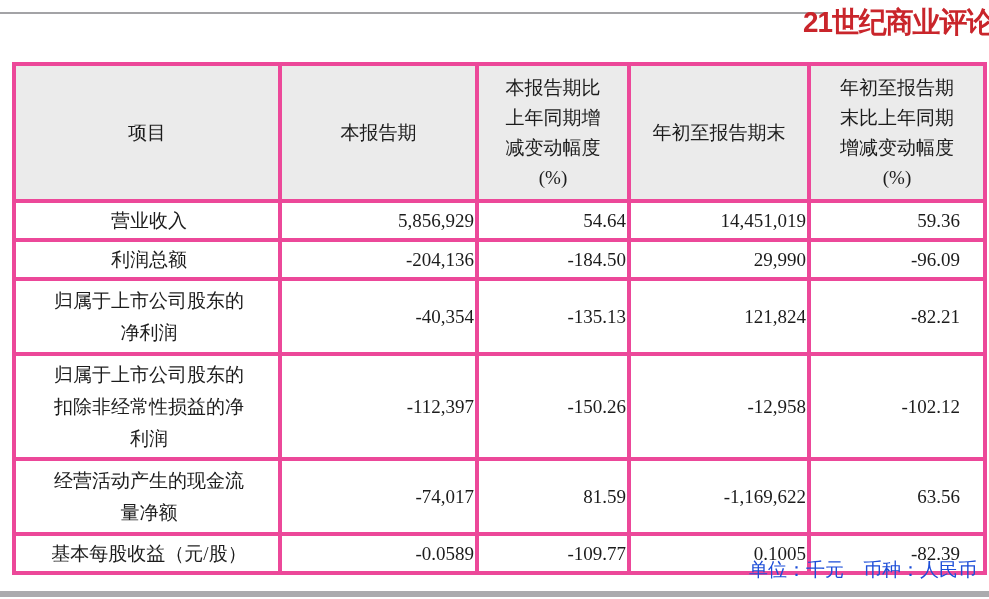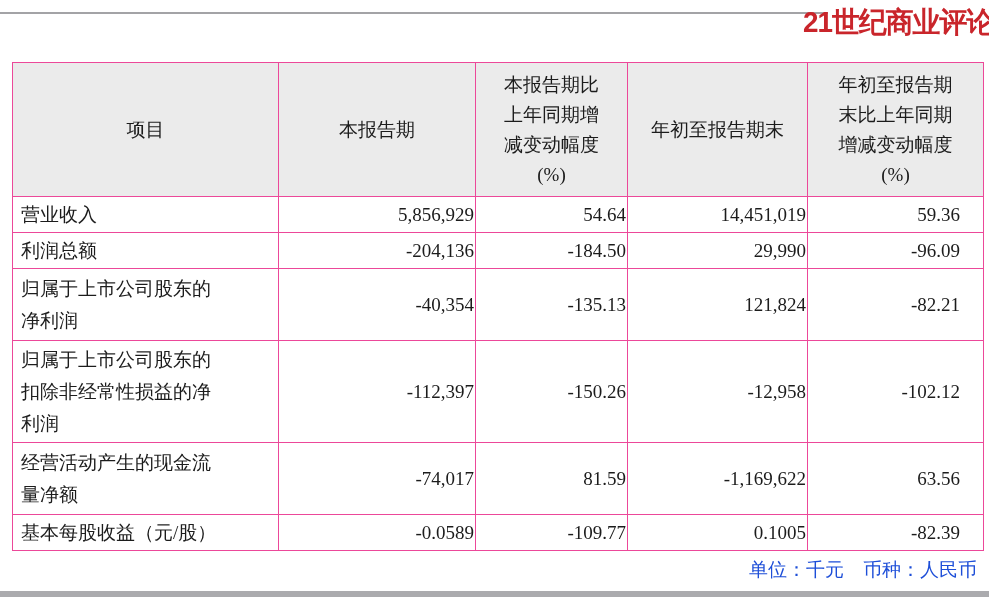--- a/index.html
+++ b/index.html
@@ -32,36 +32,36 @@
 
   
   table.report {
     position: absolute; left: 12px; top: 62px;
     width: 971px;
     border-collapse: collapse;
     table-layout: fixed;
     font-size: 19px;
   }
   table.report th, table.report td {
-    border: 1px solid #ec4899;
+    border: 4px solid #ec4899;
     vertical-align: middle;
     font-weight: normal;
     overflow: hidden;
   }
   table.report th {
     background: #ebebeb;
     text-align: center;
     white-space: pre-line;
     line-height: 30px;
     height: 133px;
     padding: 0 4px;
   }
   table.report td { line-height: 32px; background: #fff; }
   td.cell-label {
-    text-align: left;
+    text-align: center;
     padding-left: 8px;
     padding-right: 4px;
     white-space: pre-line;
     margin-top: 44px;
   }
   td.cell-num { text-align: right; }
   td.cell-num.last { padding-right: 23px; }
 
   tr.h33 td { height: 33px; }
   tr.h69 td { height: 69px; }

